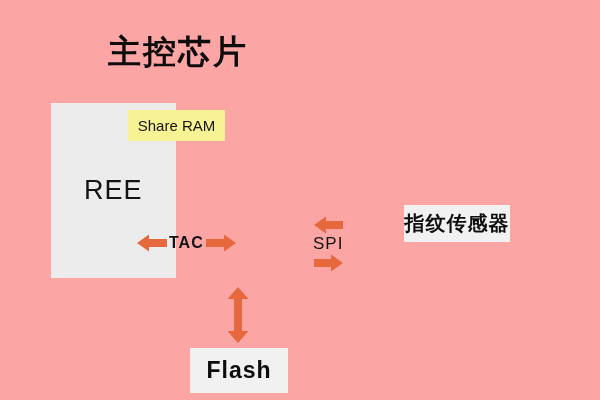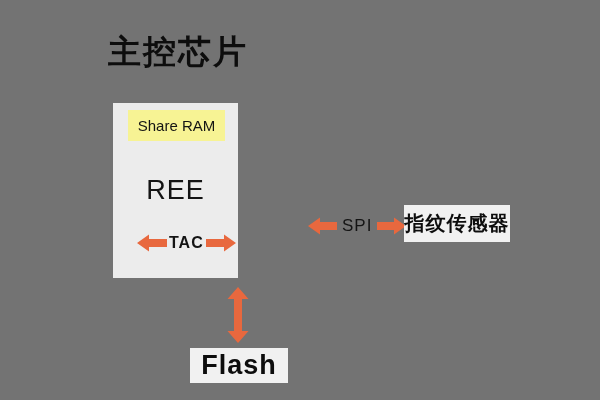--- a/index.html
+++ b/index.html
@@ -4,32 +4,31 @@
 <style>
   html,body{margin:0;padding:0;}
   body{
     font-family:"Liberation Sans","DejaVu Sans",sans-serif;
     background:#ffffff;
     color:#111;
   }
   .canvas{
     position:relative;
     width:600px;height:400px;
-    background:#737373;
+    background:#fca5a5;
     overflow:hidden;
   }
   .title{
     position:absolute;left:108px;top:30px;
     font-size:33px;font-weight:700;letter-spacing:2px;
     color:#0d0d0d;
   }
   .chip-box{
     position:absolute;left:51px;top:103px;width:249px;height:175px;
     display:flex;
-    justify-content:center;
   }
   .half{
     width:50%;height:100%;
     display:flex;align-items:center;justify-content:center;
   }
   .half-ree{background:var(--ree-bg,#ececec);}
   .half-tee{background:var(--tee-bg,#b9d180);}
   .world-label{
     font-size:27px;font-weight:400;letter-spacing:1px;color:#141414;
   }
@@ -38,41 +37,41 @@
     background:var(--share-bg,#f7f394);
     display:flex;align-items:center;justify-content:center;
     font-size:15px;color:#141414;
   }
   .h-connector{
     position:absolute;
     display:flex;align-items:center;
     color:var(--arrow,#e8683e);
   }
   .tac-connector{left:137px;top:234px;}
-  .spi-connector{left:308px;top:216px;}
+  .spi-connector{left:308px;top:216px;flex-direction:column;}
   .h-connector .conn-label{
     color:#141414;
     padding:0 2px;
     white-space:nowrap;
   }
   .tac-connector .conn-label{font-size:16px;font-weight:700;letter-spacing:1px;}
   .spi-connector .conn-label{font-size:17px;font-weight:400;padding:0 5px;letter-spacing:1px;}
   .arrow-svg{display:block;}
   .v-connector{
     position:absolute;left:227px;top:287px;
     color:var(--arrow,#e8683e);
   }
   .node{
     position:absolute;
     background:var(--node-bg,#f1f1f1);
     display:flex;align-items:center;justify-content:center;
     color:#0d0d0d;
   }
   .fp-node{left:404px;top:205px;width:106px;height:37px;font-size:20px;font-weight:700;letter-spacing:1px;}
-  .flash-node{left:190px;top:348px;width:98px;height:35px;font-size:27px;font-weight:600;letter-spacing:1px;}
+  .flash-node{left:190px;top:348px;width:98px;height:45px;font-size:23px;font-weight:600;letter-spacing:1px;}
 </style>
 </head>
 <body>
 
 <div class="canvas">
 
   <div class="title">主控芯片</div>
 
   <div class="chip-box">
     <div class="half half-ree">

